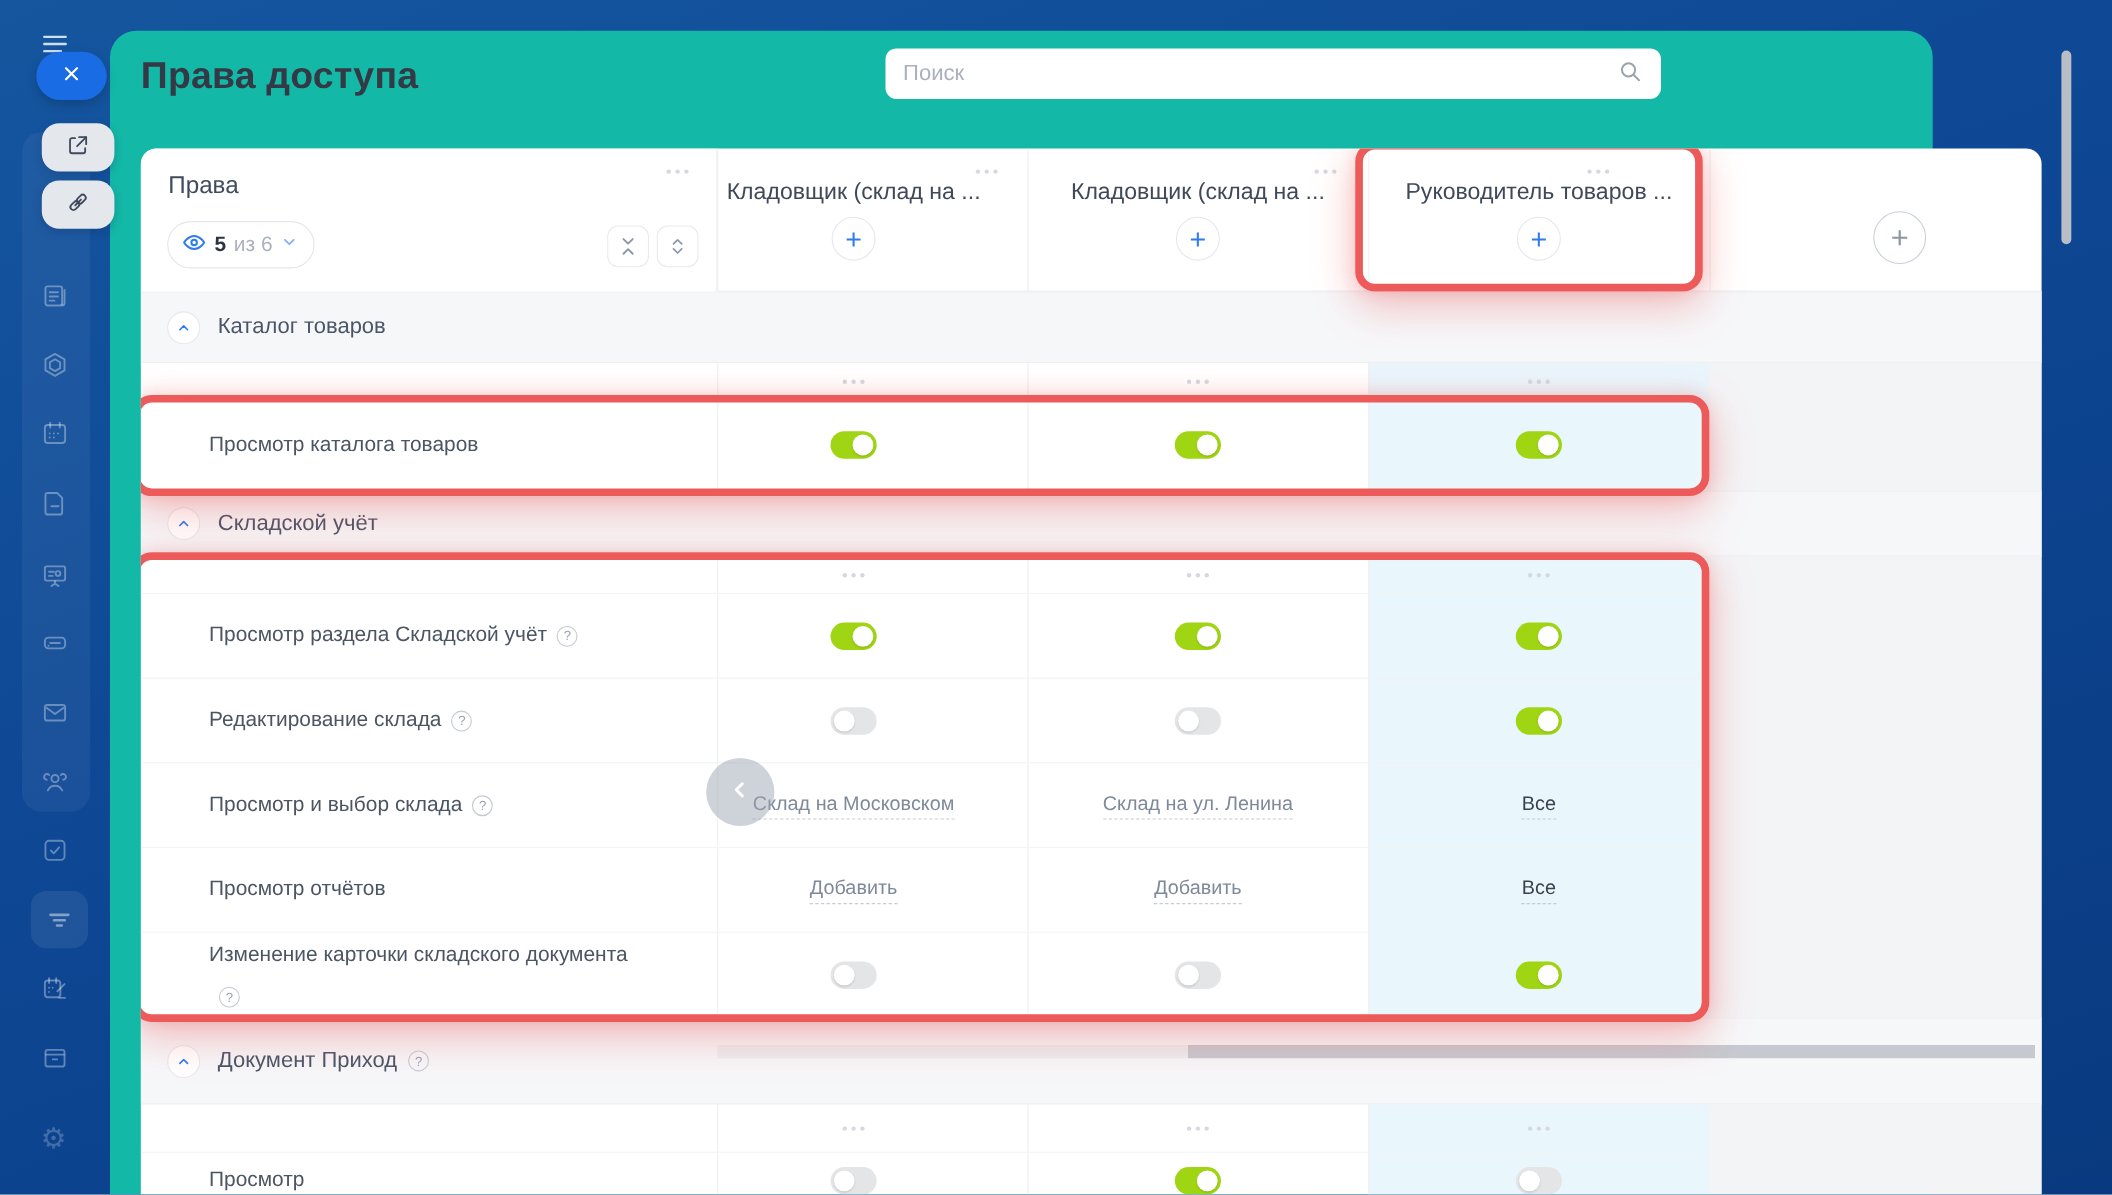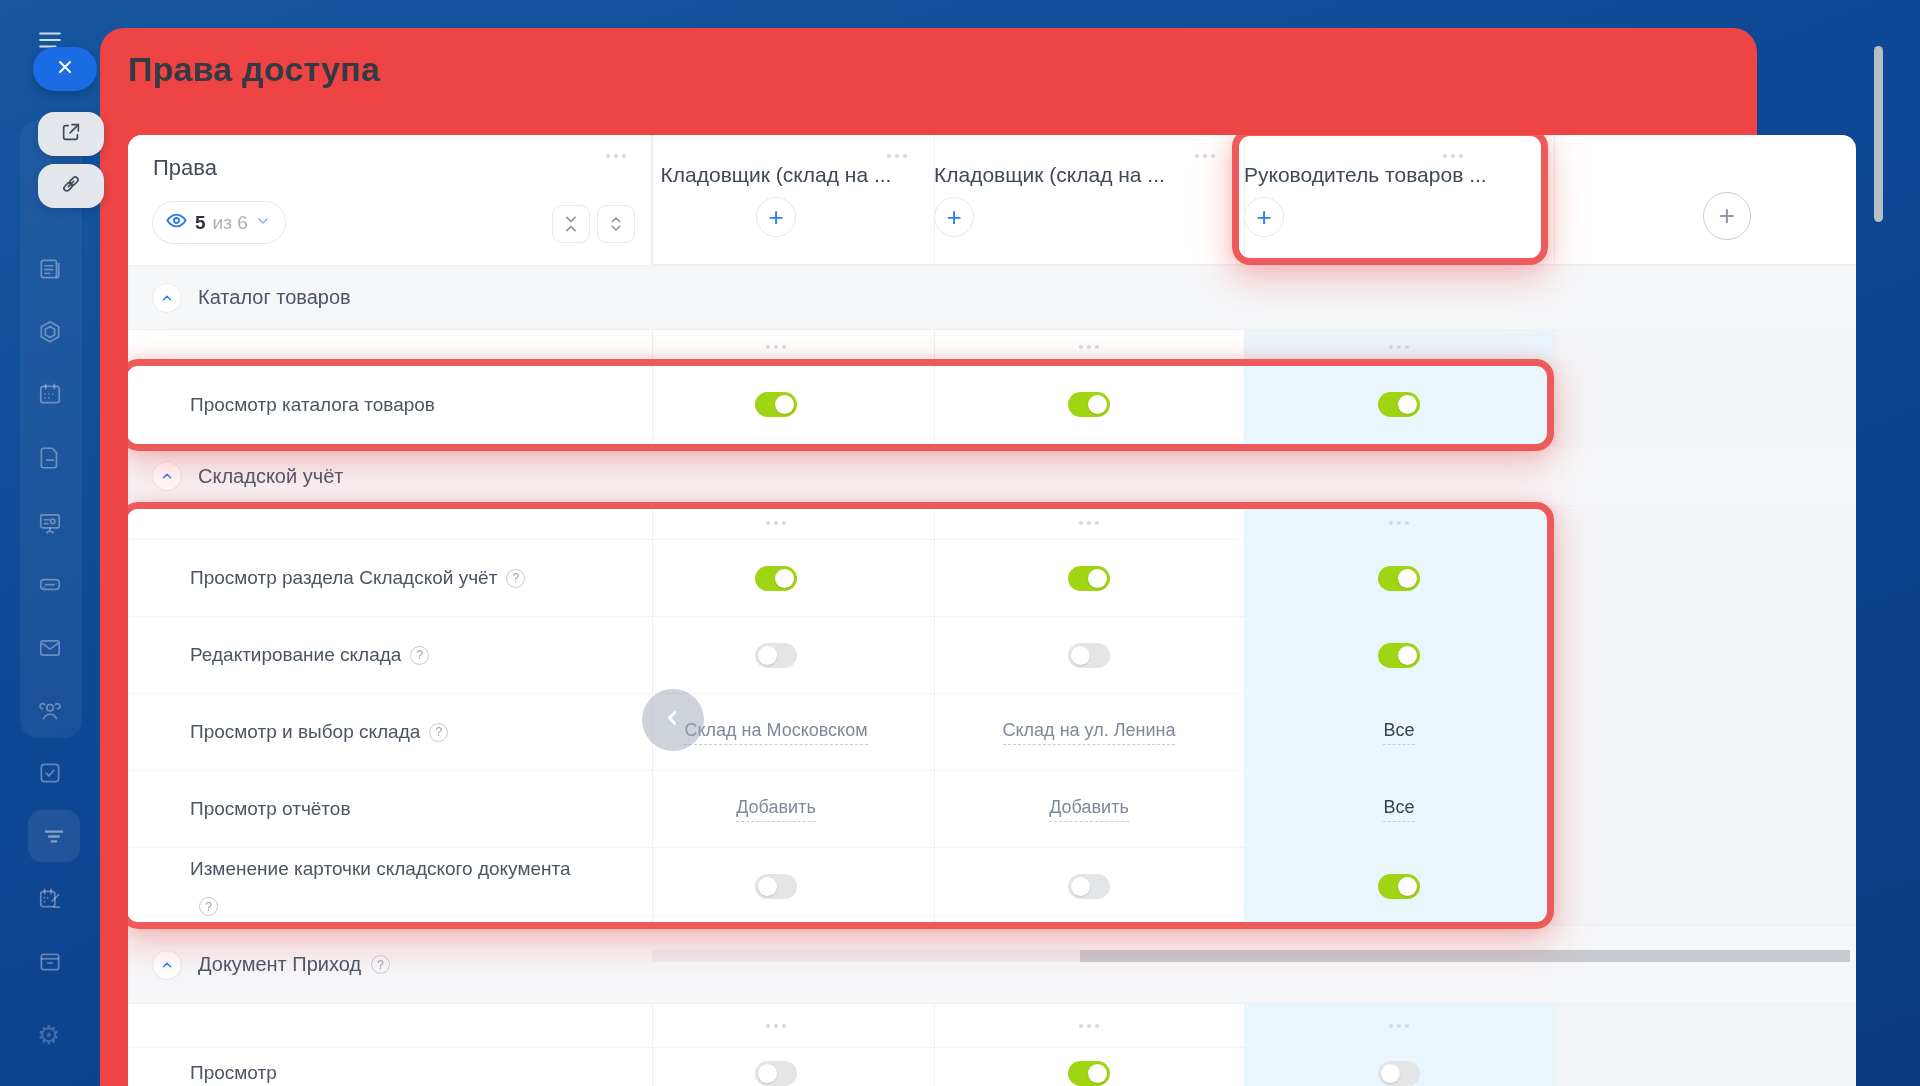--- a/index.html
+++ b/index.html
@@ -23,21 +23,21 @@
   .pill-gray { position:absolute; left:38px; width:66px; height:44px; background:#e4e7eb;
     border-radius:16px; display:flex; align-items:center; justify-content:center; color:#3f4a5c;
     box-shadow:0 3px 8px rgba(10,40,90,.25); z-index:40;}
   .filter-box { position:absolute; left:28px; top:810px; width:52px; height:52px;
     background:rgba(255,255,255,.08); border-radius:14px; }
   .filter-box .side-ic{ left:13px; top:13px; color:rgba(255,255,255,.45); }
   .gear-glyph { font-size:26px; line-height:26px; color:rgba(255,255,255,.22); }
 
   
   .panel { position:absolute; left:100px; top:28px; width:1657px; height:1058px;
-    background:#ef4444; border-radius:24px 24px 0 0; z-index:10; }
+    background:#14b8a6; border-radius:24px 24px 0 0; z-index:10; }
   .page-title { position:absolute; left:28px; top:22px; font-size:34px; font-weight:700;
     color:#333a45; letter-spacing:.2px; }
   .search { position:absolute; left:705px; top:16px; width:705px; height:46px; background:#fff;
     border-radius:10px; display:flex; align-items:center; padding:0 16px; }
   .search input { border:0; outline:0; flex:1; font-size:20px; color:#46505f;
     font-family:inherit; background:transparent; }
   .search input::placeholder { color:#a9b1be; }
   .v-scroll { position:absolute; left:1774px; top:18px; width:9px; height:176px;
     background:#b9bec6; border-radius:5px; }
 
@@ -84,21 +84,21 @@
   .roles-cell { position:absolute; left:0; top:0; width:524px; height:130px; background:#fff;
     border-right:1px solid #eceef1; border-radius:14px 0 0 0; z-index:6; }
   .roles-title { position:absolute; left:25px; top:20px; font-size:22px; color:#424c5c; }
   .chip { position:absolute; left:24px; top:66px; height:43px; padding:0 14px 0 12px;
     border:1px solid #e3e6eb; border-radius:22px; background:#fff; display:flex; align-items:center; gap:7px; }
   .chip .num { font-size:19px; color:#2b3340; font-weight:700; }
   .chip .of { font-size:19px; color:#aab2bd; }
   .sq-btn { position:absolute; top:70px; width:38px; height:38px; border:1px solid #e8eaee;
     border-radius:10px; background:#fff; display:flex; align-items:center; justify-content:center; color:#8a95a5; }
   .col-head { position:absolute; top:0; height:130px; display:flex; flex-direction:column;
-    z-index:4; }
+    align-items:center; z-index:4; }
   .col-head .cl { font-size:21px; color:#3f4959; margin-top:28px; white-space:nowrap; }
   .plus-circle { width:40px; height:40px; border:1px solid #e4e8ec; border-radius:50%; margin-top:10px;
     display:flex; align-items:center; justify-content:center; color:#2e7cf0; font-size:26px; font-weight:400;
     background:#fff; }
   .add-role { position:absolute; left:1575px; top:57px; width:48px; height:48px; border:1.5px solid #c9d0da;
     border-radius:50%; display:flex; align-items:center; justify-content:center; color:#8e97a4;
     font-size:28px; z-index:5; background:transparent; }
 
   
   .h-scroll-track { position:absolute; left:524px; top:815px; width:1196px; height:12px;
@@ -236,20 +236,29 @@
         <path d="M4 9h16"></path>
         <path d="M9.5 13h5"></path>
       </svg>
   </div>
   <div class="side-ic gear-glyph" style="top:1022px">⚙</div>
 </aside>
 
 <main class="panel">
   <h1 class="page-title">Права доступа</h1>
 
+  <div class="search">
+    <input type="text" placeholder="Поиск" style="">
+    <span>
+      <svg width="24" height="24" viewBox="0 0 24 24" fill="none" stroke="#9aa3b0" stroke-width="1.8" stroke-linecap="round">
+          <circle cx="10.5" cy="10.5" r="6"></circle>
+          <path d="M15 15l5 5"></path>
+        </svg>
+    </span>
+  </div>
 
   <div class="v-scroll"></div>
 
   <section class="card">
 
     <div class="right-gray"></div>
 
     <div class="hl" style="top:195px;height:116px"></div>
     <div class="hl" style="top:371px;height:419px"></div>
     <div class="hl" style="top:869px;height:82px"></div>

